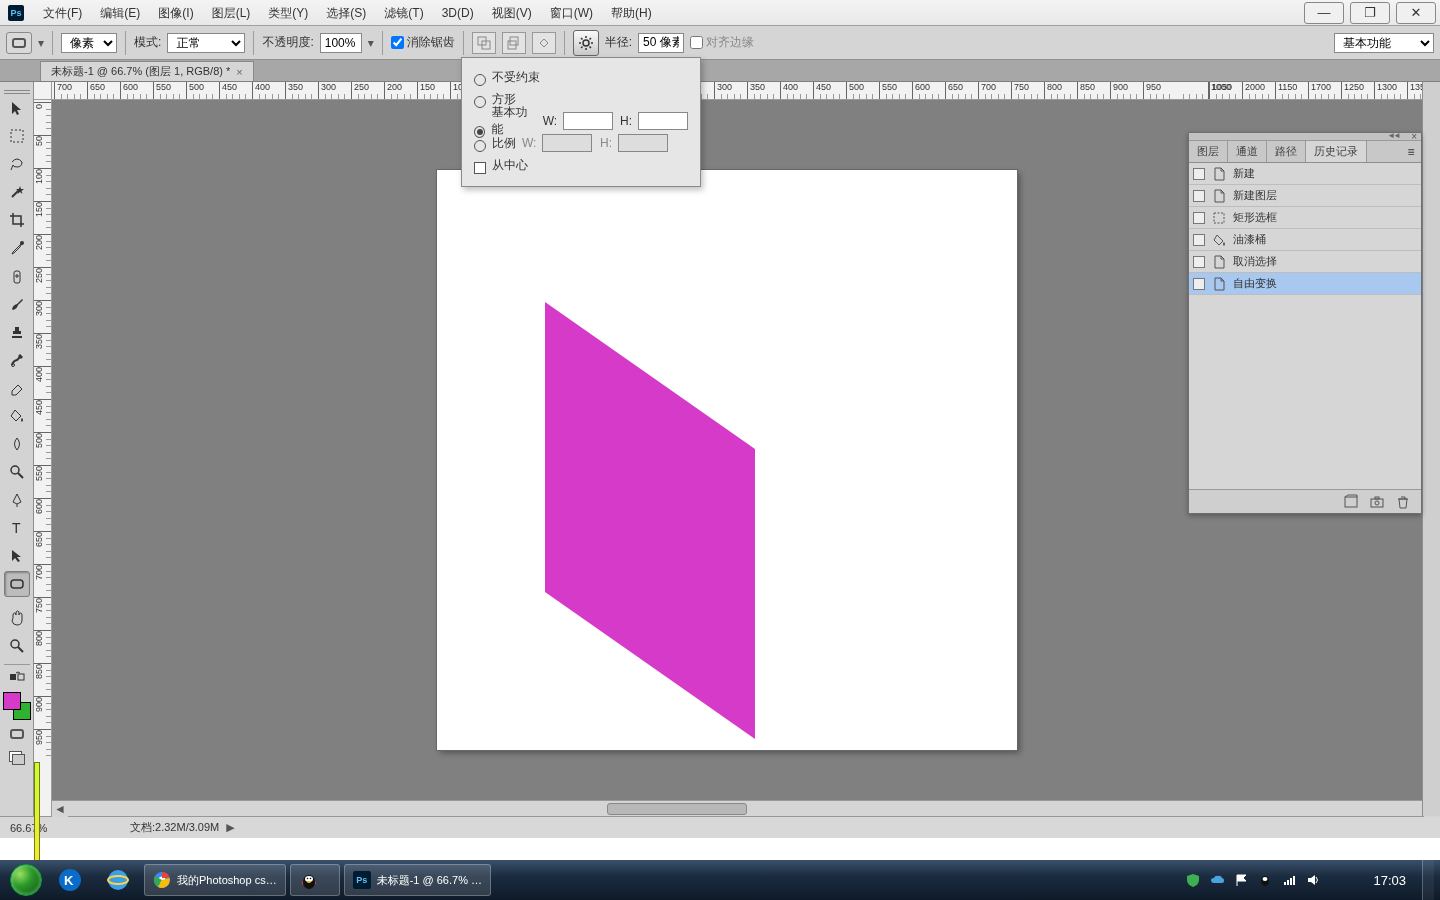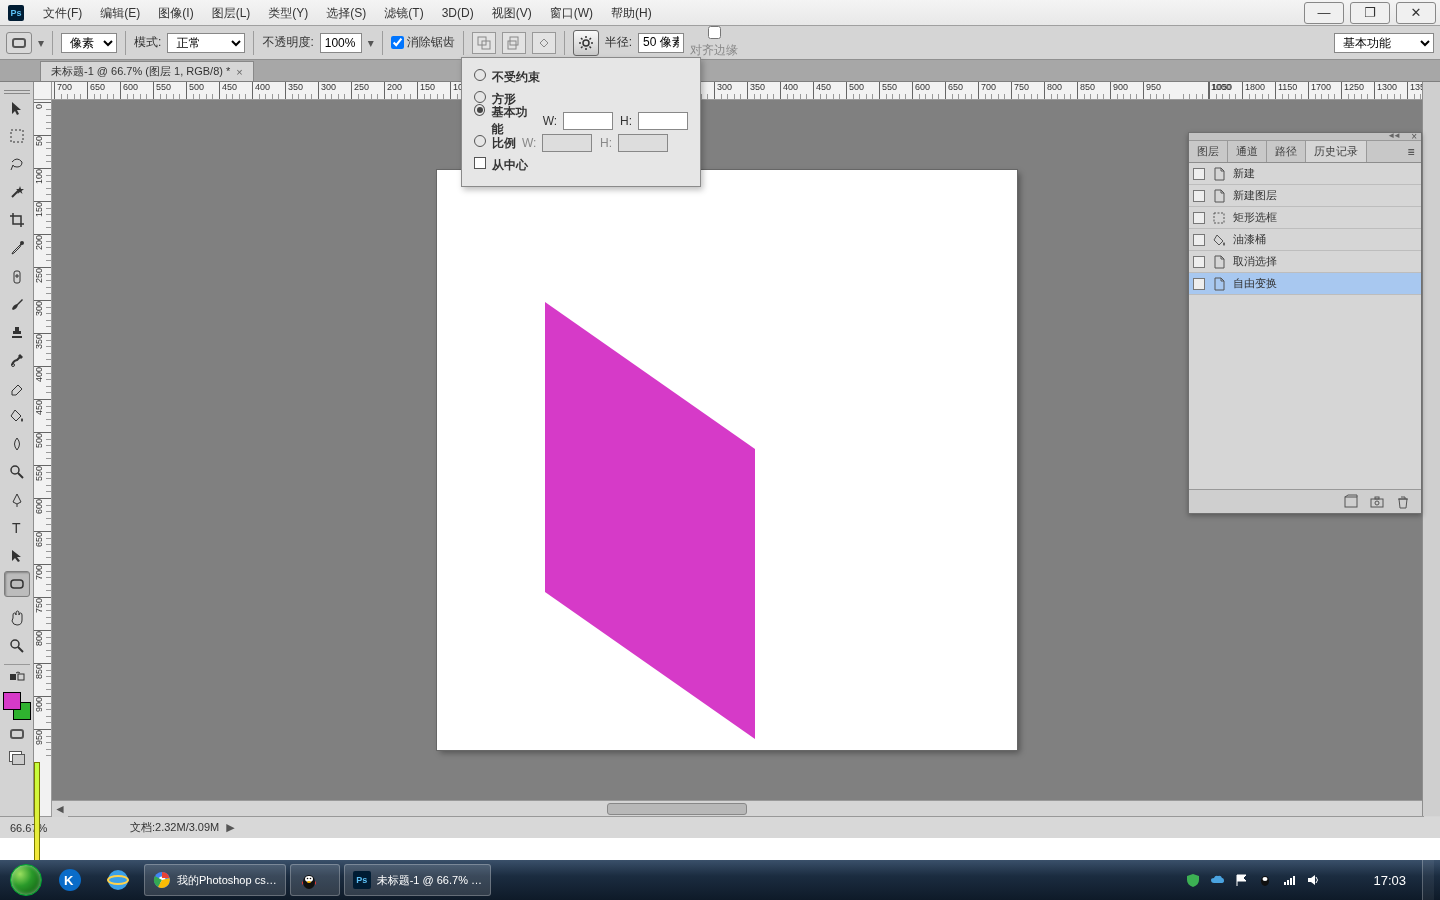--- a/index.html
+++ b/index.html
@@ -25,21 +25,21 @@
 .optbar .sq-btn svg{ width:14px; height:14px; }
 .optbar .gear-btn { width:26px; height:26px; border:1px solid #666; background:linear-gradient(#fafafa,#c9c9c9); border-radius:3px; display:flex; align-items:center;justify-content:center;}
 .optbar .radius-input{ width:46px;}
 .optbar .right-ws { margin-left:auto; }
 .optbar .right-ws select{ width:100px; }
 
 
 .gear-popup { position:absolute; left:461px; top:57px; width:240px; background:#e6e6e6; border:1px solid #8a8a8a; box-shadow:2px 3px 6px rgba(0,0,0,.25); padding:8px 12px 10px; z-index:40; }
 .gear-popup .row { display:flex; align-items:center; height:22px; gap:6px; }
 .gear-popup input[type=text]{ width:50px; height:18px; border:1px solid #888; background:#fff;}
-.gear-popup label{ display:flex; align-items:flex-start; gap:6px;font-weight:bold; }
+.gear-popup label{ display:flex; align-items:flex-end; gap:6px; }
 .gear-popup .dim-lbl{ color:#888; width:14px; text-align:right;}
 .gear-popup .dim-lbl.active{ color:#333; }
 .gear-popup .radio-outer{ width:12px; height:12px; border:1px solid #555; border-radius:50%; display:inline-flex; align-items:center;justify-content:center;}
 .gear-popup .radio-outer.sel::after{ content:""; width:6px; height:6px; background:#444; border-radius:50%; }
 .gear-popup .cb{ width:12px; height:12px; border:1px solid #555; background:#fff;}
 .tabstrip { height:22px; background:#a7a7a7; border-bottom:1px solid #7f7f7f; display:flex; align-items:flex-end; padding-left:40px;}
 .tabstrip .doc-tab { background:#d6d6d6; border:1px solid #888; border-bottom:none; height:20px; padding:0 10px; display:flex; align-items:center; gap:6px; font-size:11px;}
 .tabstrip .doc-tab .close-x{ color:#666; }
 
 
@@ -120,21 +120,21 @@
 .taskbar .clock{ font-size:13px; padding:0 8px;margin-left:36px;}
 .taskbar .showdesk{ width:12px; height:40px; border-left:1px solid rgba(255,255,255,.25); background:rgba(255,255,255,.06);}
 
 .taskbar .bgimg{ position:absolute; left:480px; right:220px; top:0; bottom:0; background:
   repeating-linear-gradient(100deg, rgba(255,255,255,.18) 0 14px, rgba(30,50,80,.1) 14px 40px),
   linear-gradient(#4a6a8a,#233a55); opacity:.45; z-index:-1;}
 
 select.mode{ width:78px;}
 select.unit{ width:56px;}
 input.cb-native{ width:13px; height:13px; }
-.dim{ color:#888 !important;flex-direction:column; }
+.dim{ color:#888 !important; }
 </style>
 </head>
 <body>
 
 <div class="titlebar">
   <div class="ps-logo">Ps</div>
   <div class="menu-item">文件(F)</div>
   <div class="menu-item">编辑(E)</div>
   <div class="menu-item">图像(I)</div>
   <div class="menu-item">图层(L)</div>
@@ -575,21 +575,21 @@
         <div class="tick" style="left: 1124px; margin-left: 32px;">1000</div>
         <div class="tick minor" style="left: 1130.6px;"></div>
         <div class="tick minor" style="left: 1137.2px;"></div>
         <div class="tick minor" style="left: 1143.8px;"></div>
         <div class="tick minor" style="left: 1150.4px;"></div>
         <div class="tick" style="left: 1157px;">1050</div>
         <div class="tick minor" style="left: 1163.6px;"></div>
         <div class="tick minor" style="left: 1170.2px;"></div>
         <div class="tick minor" style="left: 1176.8px;"></div>
         <div class="tick minor" style="left: 1183.4px;"></div>
-        <div class="tick" style="left: 1190px;">1800</div>
+        <div class="tick" style="left: 1190px;">2000</div>
         <div class="tick minor" style="left: 1196.6px;"></div>
         <div class="tick minor" style="left: 1203.2px;"></div>
         <div class="tick minor" style="left: 1209.8px;"></div>
         <div class="tick minor" style="left: 1216.4px;"></div>
         <div class="tick" style="left: 1223px;">1150</div>
         <div class="tick minor" style="left: 1229.6px;"></div>
         <div class="tick minor" style="left: 1236.2px;"></div>
         <div class="tick minor" style="left: 1242.8px;"></div>
         <div class="tick minor" style="left: 1249.4px;"></div>
         <div class="tick" style="left: 1256px;">1700</div>

